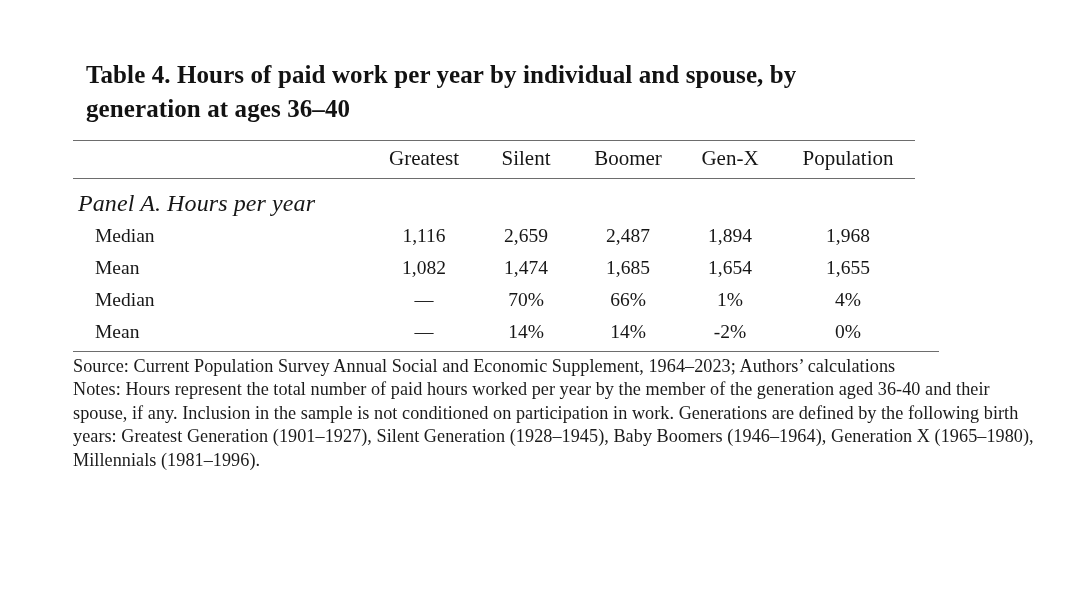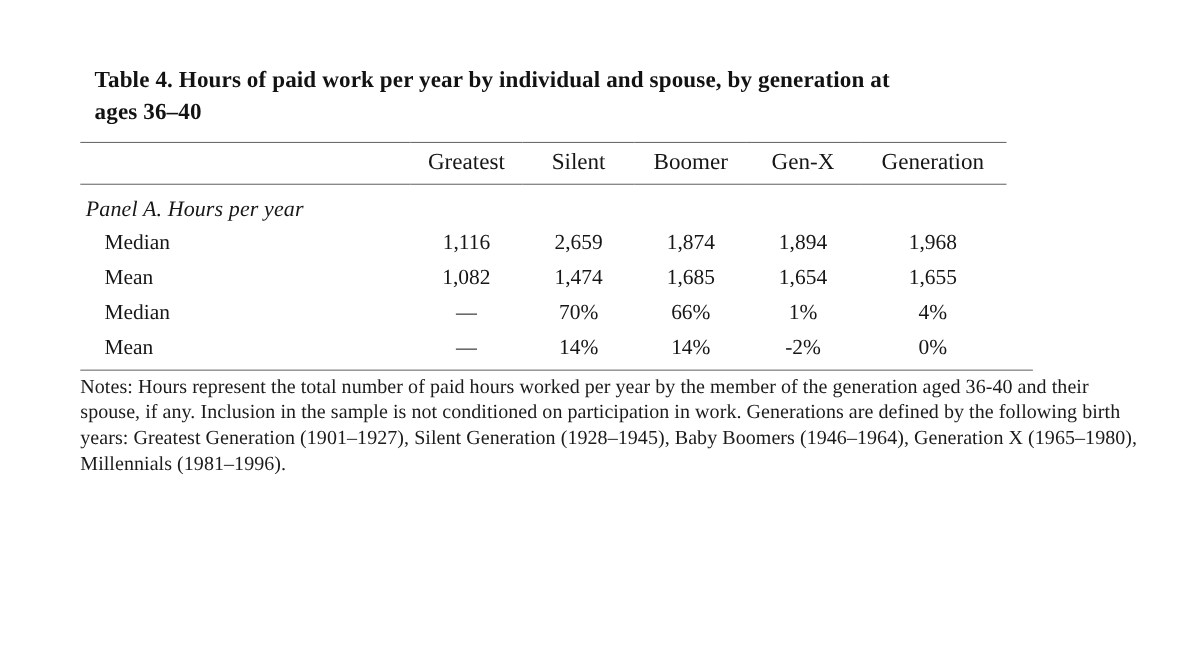--- a/index.html
+++ b/index.html
@@ -19,21 +19,21 @@
   #table-figure {
     position: absolute;
     left: 73px;
     top: 58px;
     width: 966px;
   }
 
   
   .table-title {
     font-weight: bold;
-    font-size: 21px;
+    font-size: 25px;
     line-height: 1.36;
     letter-spacing: 0.1px;
     width: 735px;
     margin: 0 0 14px 13px;
     color: #121212;
   }
 
   
   .tbl {
     border-collapse: collapse;
@@ -61,21 +61,21 @@
 
   tr.rule-top th, tr.rule-top td {
     border-top: 1.6px solid #6d6d6d;
   }
   tr.rule-head th, tr.rule-head td {
     border-bottom: 1.6px solid #6d6d6d;
   }
 
   .panel-row td {
     font-style: italic;
-    font-size: 20px;
+    font-size: 24px;
     padding: 11px 0 3px 5px;
     text-align: left;
     color: #171717;
     letter-spacing: 0.1px;
   }
   .panel-row.panel-b td {
     padding-top: 30px;
   }
 
   .data-row td {
@@ -129,33 +129,33 @@
       <col class="c-gen">
       <col class="c-gen-wide">
     </colgroup>
     <thead>
       <tr class="hdr-row rule-top rule-head">
         <th class="c-blank"></th>
         <th>Greatest</th>
         <th>Silent</th>
         <th>Boomer</th>
         <th>Gen-X</th>
-        <th>Generation</th>
+        <th>Population</th>
       </tr>
     </thead>
     <tbody>
 
       <tr class="panel-row">
         <td colspan="6">Panel A. Hours per year</td>
       </tr>
       <tr class="data-row">
         <td class="lbl">Median</td>
         <td>1,116</td>
         <td>2,659</td>
-        <td>1,874</td>
+        <td>2,487</td>
         <td>1,894</td>
         <td>1,968</td>
       </tr>
       <tr class="data-row">
         <td class="lbl">Mean</td>
         <td>1,082</td>
         <td>1,474</td>
         <td>1,685</td>
         <td>1,654</td>
         <td>1,655</td>
@@ -176,16 +176,17 @@
         <td>14%</td>
         <td>-2%</td>
         <td>0%</td>
       </tr>
     </tbody>
   </table>
 
   <div class="notes-rule"></div>
 
   <div class="notes">
+    <p class="src">Source: Current Population Survey Annual Social and Economic Supplement, 1964–2023; Authors’ calculations</p>
     <p>Notes: Hours represent the total number of paid hours worked per year by the member of the generation aged 36-40 and their spouse, if any. Inclusion in the sample is not conditioned on participation in work. Generations are defined by the following birth years: Greatest Generation (1901–1927), Silent Generation (1928–1945), Baby Boomers (1946–1964), Generation X (1965–1980), Millennials (1981–1996).</p>
   </div>
 
 </div>
 
 </body></html>

